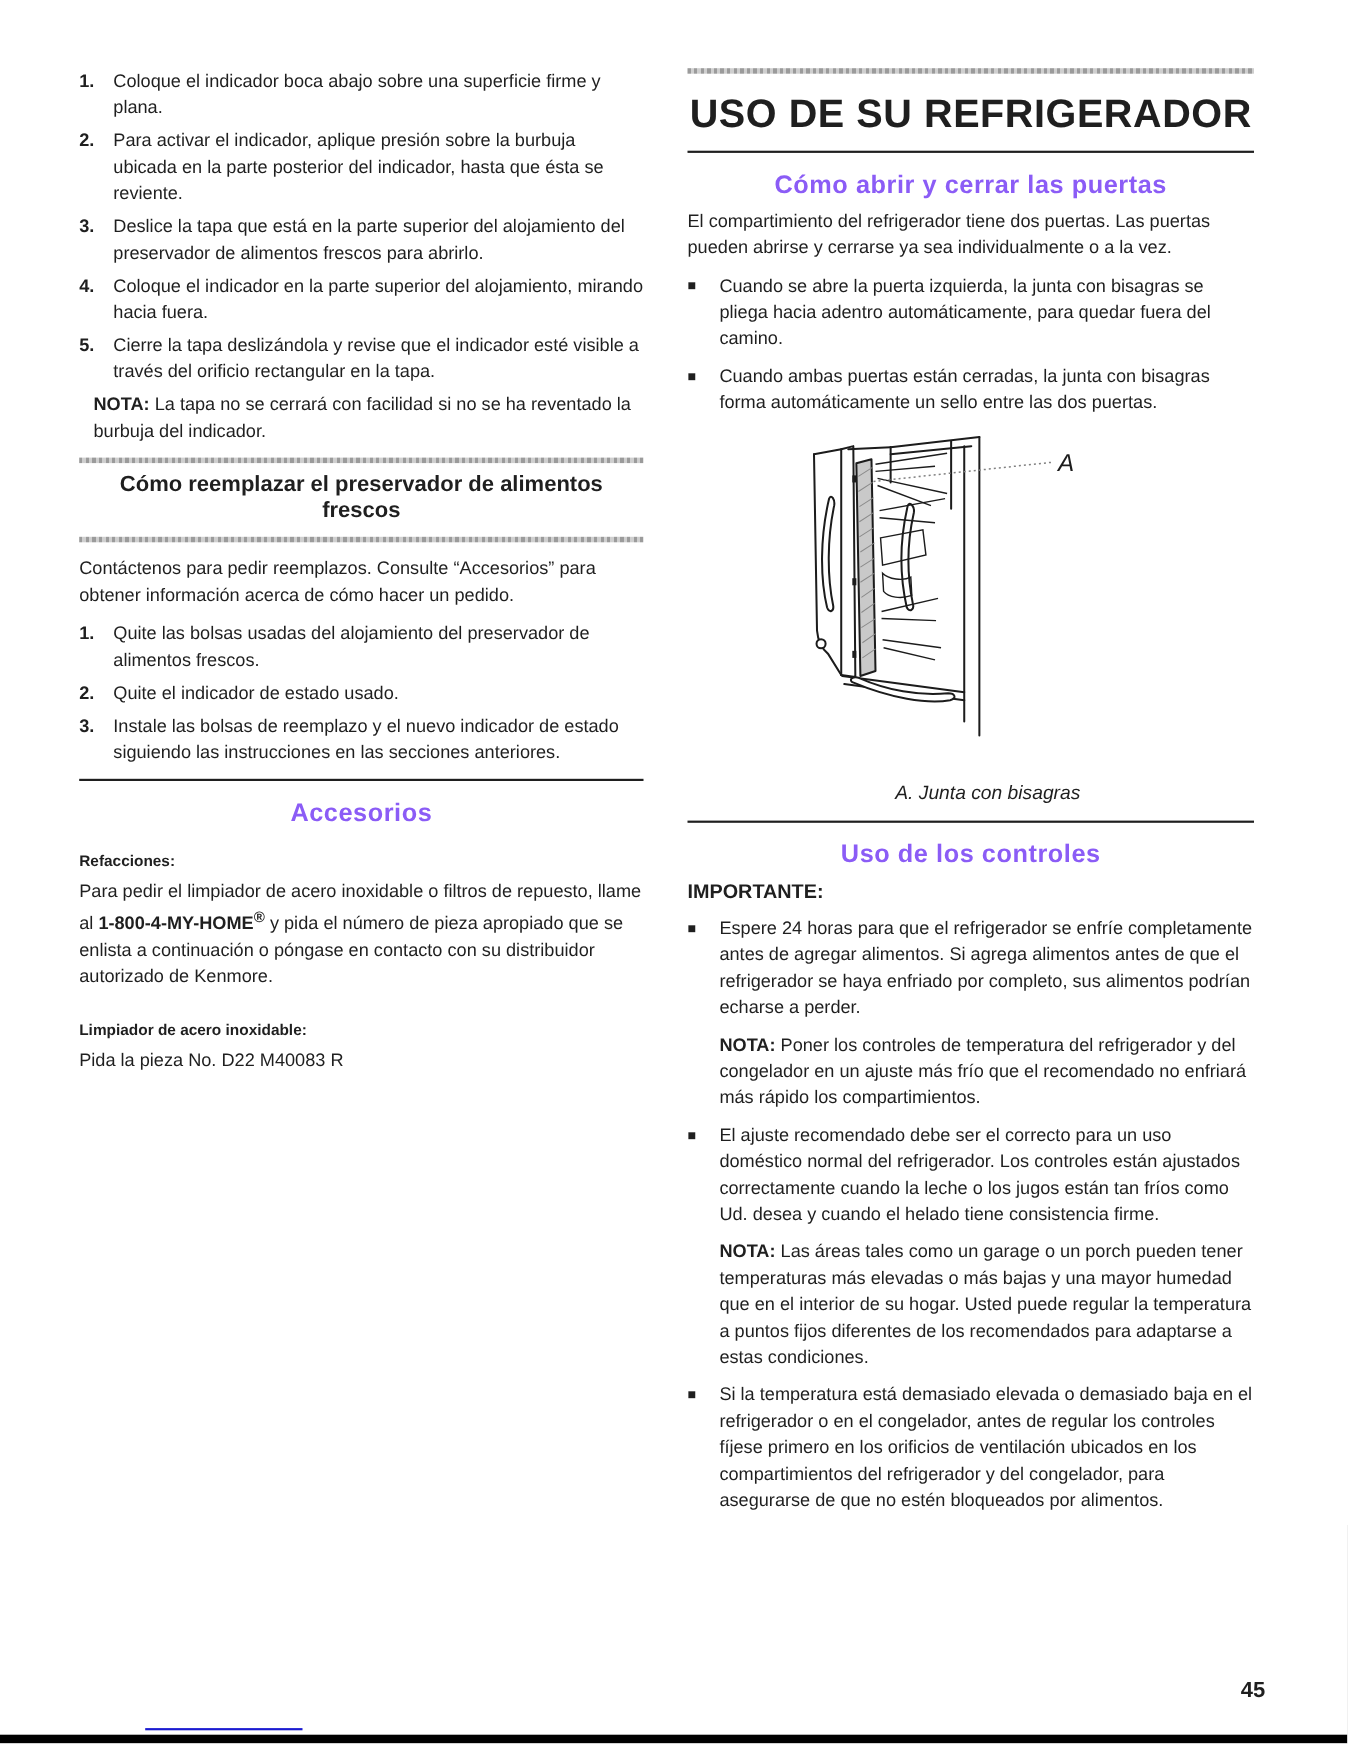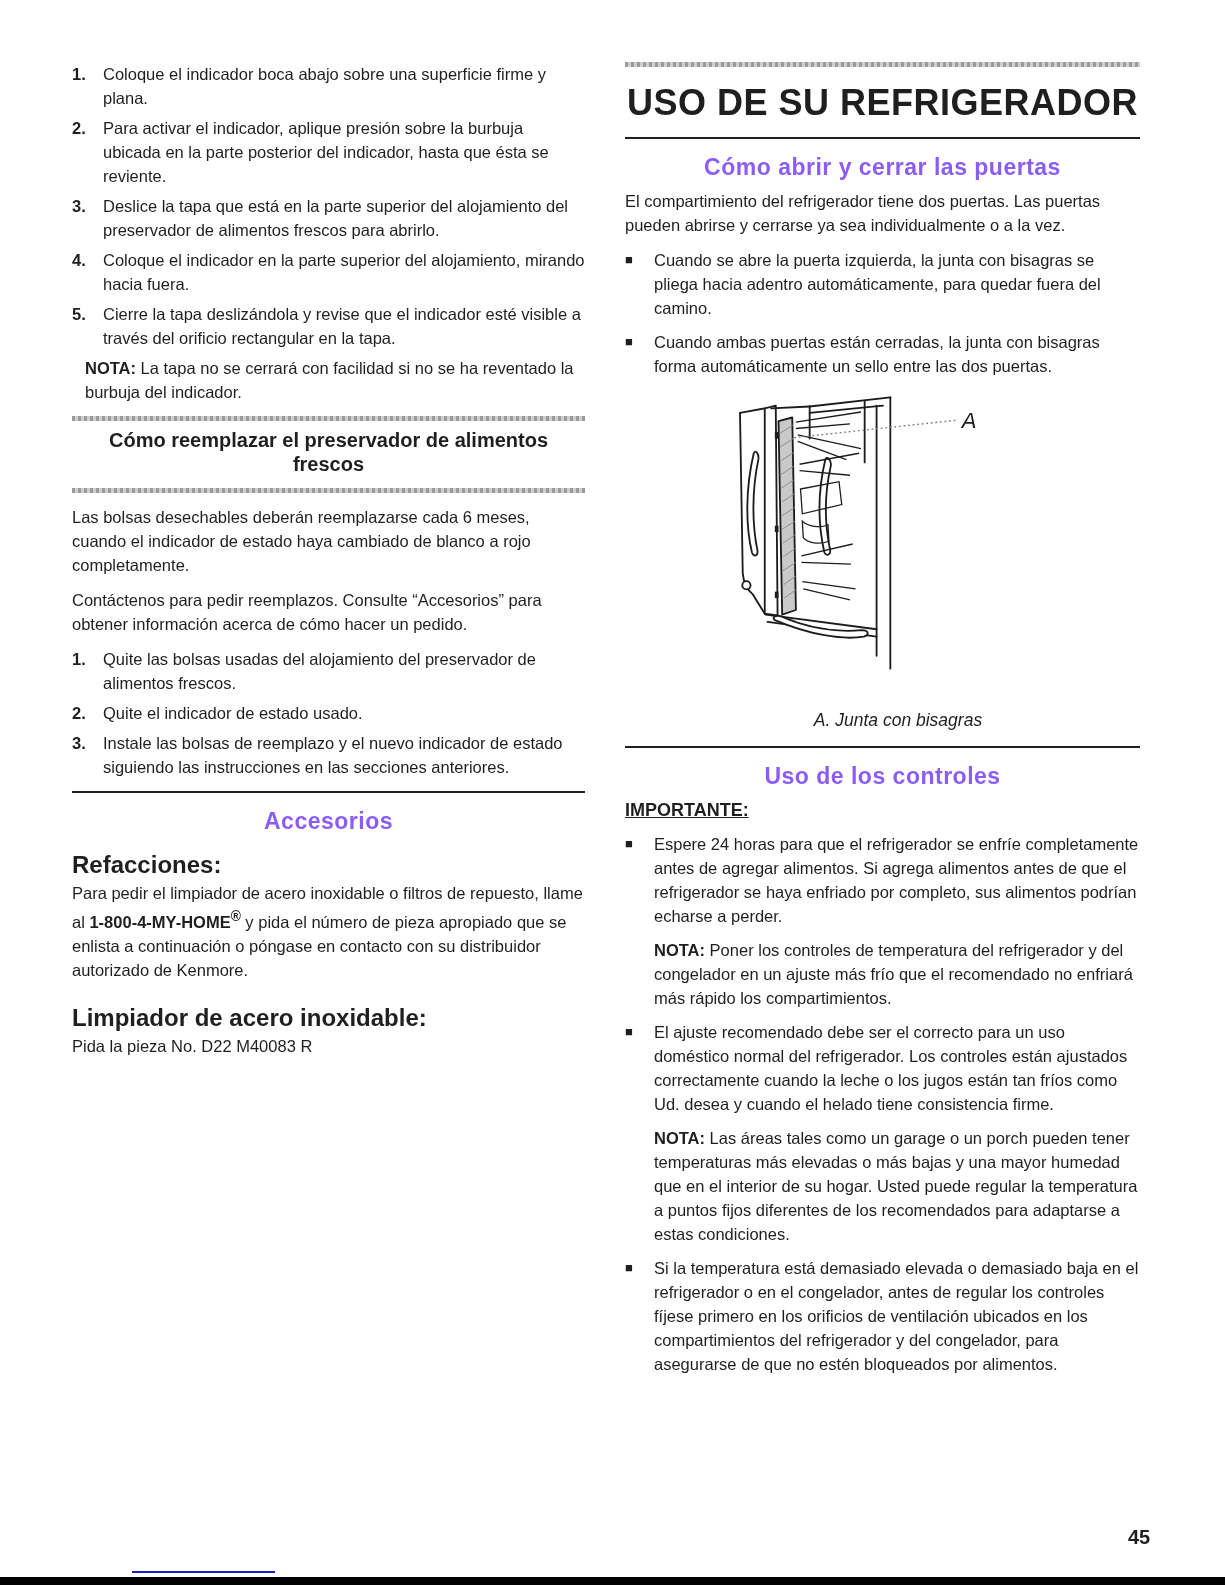--- a/index.html
+++ b/index.html
@@ -25,26 +25,26 @@
   .sec-head{text-align:center;font-weight:bold;font-size:20px;padding:7px 6px 12px 6px;line-height:24px;}
   .gray-head{text-align:center;color:#8b5cf6;font-weight:bold;font-size:23px;line-height:28px;margin:14px 0 8px 0;letter-spacing:0.5px;}
   .rule{border:none;border-top:2px solid #1f1f1f;margin:12px 0;}
   
   .big-title{text-align:center;font-weight:bold;font-size:36px;line-height:44px;margin:14px 0 12px 0;letter-spacing:0.5px;}
   
   .bullet{display:flex;margin:10px 0 0 0;}
   .bullet .sq{width:29px;flex:none;font-size:13px;line-height:24px;}
   .bullet .txt{flex:1;}
   .bullet-note{margin:10px 0 0 29px;}
-  .sub-head{font-weight:bold;font-size:24px;margin:18px 0 4px 0;}
+  .sub-head{font-weight:bold;font-size:14px;margin:18px 0 4px 0;}
   
   .figure{margin:6px 0 0 38px;width:440px;}
   .figure svg{display:block;}
   .fig-caption{text-align:center;font-style:italic;font-size:17.5px;margin:4px 0 0 30px;}
-  .importante{font-weight:bold;font-size:18px;margin:8px 0 4px 0;text-decoration:underline;}
+  .importante{font-weight:bold;font-size:18px;margin:8px 0 4px 0;}
   
   .page-number{position:absolute;left:1128px;top:1526px;font-weight:bold;font-size:20px;}
   .blue-line{position:absolute;left:132px;top:1571px;width:143px;height:2px;background:#1b1bd1;}
   .bottom-bar{position:absolute;left:0;top:1577px;width:1225px;height:8px;background:#000;}
 </style>
 </head>
 <body>
 
 <div class="page">
 
@@ -73,21 +73,20 @@
     <div class="note-ind">
       <span class="b">NOTA:</span><span> La tapa no se cerrará con facilidad si no se ha reventado la burbuja del indicador.</span>
     </div>
 
     <div class="sec-head-wrap">
       <div class="htbar"></div>
       <div class="sec-head">Cómo reemplazar el preservador de alimentos frescos</div>
       <div class="htbar"></div>
     </div>
 
-    <p>Las bolsas desechables deberán reemplazarse cada 6 meses, cuando el indicador de estado haya cambiado de blanco a rojo completamente.</p>
     <p>Contáctenos para pedir reemplazos. Consulte “Accesorios” para obtener información acerca de cómo hacer un pedido.</p>
 
     <div class="step">
       <span class="num">1.</span>
       <span class="txt">Quite las bolsas usadas del alojamiento del preservador de alimentos frescos.</span>
     </div>
     <div class="step">
       <span class="num">2.</span>
       <span class="txt">Quite el indicador de estado usado.</span>
     </div>

